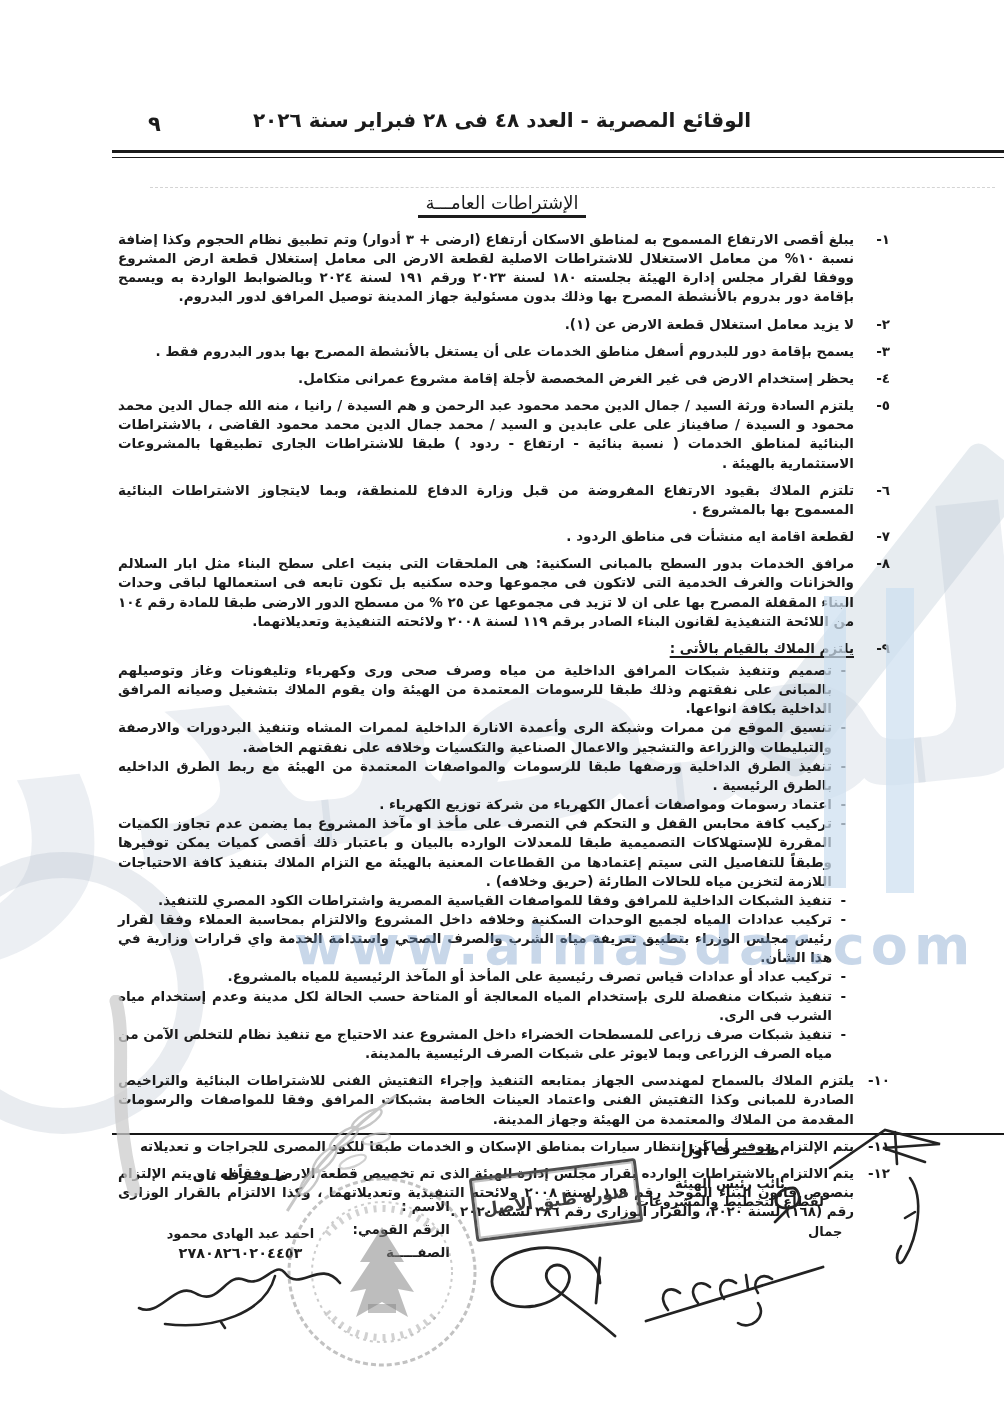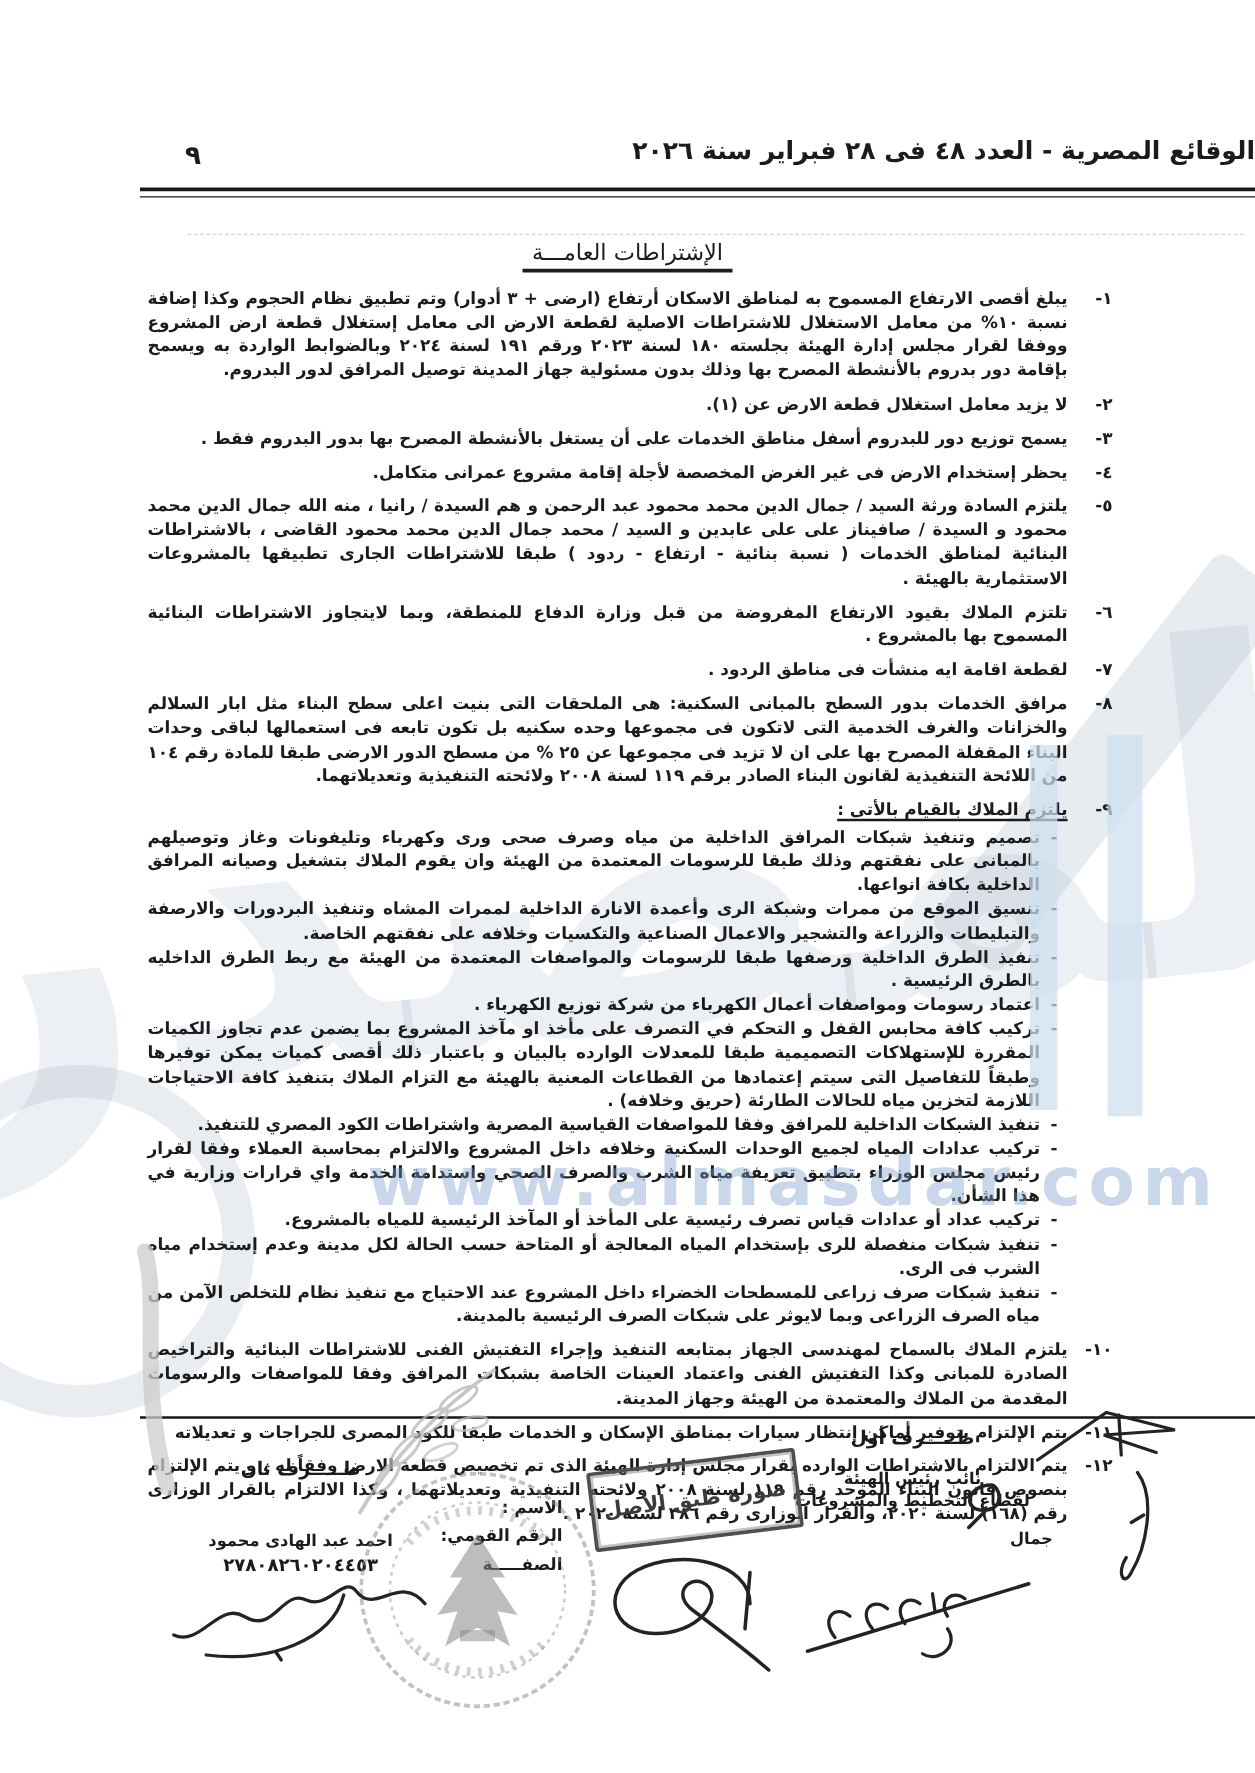--- a/index.html
+++ b/index.html
@@ -37,21 +37,21 @@
     font-size:54px;font-weight:bold;letter-spacing:6px;
     color:rgba(118,155,200,0.40);
   }
 
   
   .page-num{
     position:absolute;top:112px;left:148px;
     font-size:21px;font-weight:bold;
   }
   .gazette-header{
-    position:absolute;top:108px;left:0;right:0;text-align:right;
+    position:absolute;top:108px;left:0;right:0;text-align:center;
     font-size:20px;font-weight:bold;letter-spacing:.5px;
   }
   .rule-double{
     position:absolute;top:150px;left:112px;width:892px;height:4px;
     border-top:3px solid #1a1a1a;border-bottom:1.5px solid #1a1a1a;
   }
   .faint-line{
     position:absolute;top:187px;left:150px;width:845px;
     border-top:1px dashed #c2c2c2;opacity:.7;
   }
@@ -134,21 +134,21 @@
     <li class="item">
       <span class="num">١-</span>
       <span class="txt">يبلغ أقصى الارتفاع المسموح به لمناطق الاسكان أرتفاع (ارضى + ٣ أدوار) وتم تطبيق نظام الحجوم وكذا إضافة نسبة ١٠% من معامل الاستغلال للاشتراطات الاصلية لقطعة الارض الى معامل إستغلال قطعة ارض المشروع ووفقا لقرار مجلس إدارة الهيئة بجلسته ١٨٠ لسنة ٢٠٢٣ ورقم ١٩١ لسنة ٢٠٢٤ وبالضوابط الواردة به ويسمح بإقامة دور بدروم بالأنشطة المصرح بها وذلك بدون مسئولية جهاز المدينة توصيل المرافق لدور البدروم.</span>
     </li>
     <li class="item">
       <span class="num">٢-</span>
       <span class="txt">لا يزيد معامل استغلال قطعة الارض عن (١).</span>
     </li>
     <li class="item">
       <span class="num">٣-</span>
-      <span class="txt">يسمح توزيع دور للبدروم أسفل مناطق الخدمات على أن يستغل بالأنشطة المصرح بها بدور البدروم فقط .</span>
+      <span class="txt">يسمح بإقامة دور للبدروم أسفل مناطق الخدمات على أن يستغل بالأنشطة المصرح بها بدور البدروم فقط .</span>
     </li>
     <li class="item">
       <span class="num">٤-</span>
       <span class="txt">يحظر إستخدام الارض فى غير الغرض المخصصة لأجلة إقامة مشروع عمرانى متكامل.</span>
     </li>
     <li class="item">
       <span class="num">٥-</span>
       <span class="txt">يلتزم السادة ورثة السيد / جمال الدين محمد محمود عبد الرحمن و هم السيدة / رانيا ، منه الله جمال الدين محمد محمود و السيدة / صافيناز على على عابدين و السيد / محمد جمال الدين محمد محمود القاضى ، بالاشتراطات البنائية لمناطق الخدمات ( نسبة بنائية - ارتفاع - ردود ) طبقا للاشتراطات الجارى تطبيقها بالمشروعات الاستثمارية بالهيئة .</span>
     </li>
     <li class="item">

